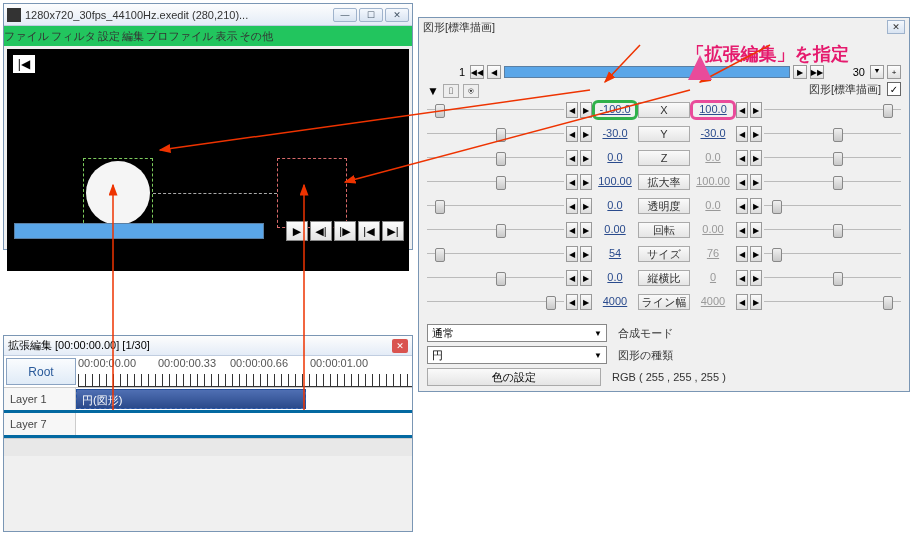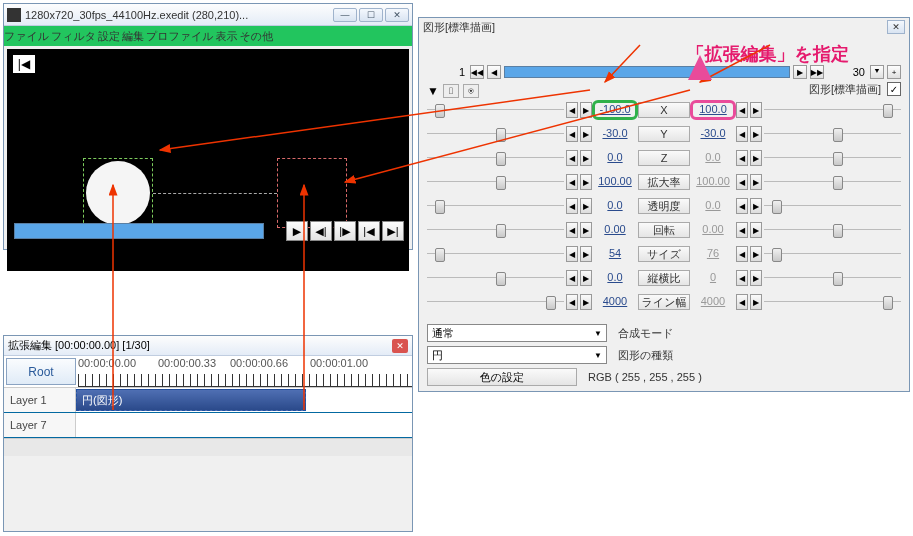--- a/index.html
+++ b/index.html
@@ -22,21 +22,21 @@
 .playbtns{position:absolute;right:8px;bottom:8px;display:flex;gap:2px}
 .pbtn{width:22px;height:20px;border:1px solid #888;background:linear-gradient(#fcfcfc,#e3e3e3);display:flex;align-items:center;justify-content:center;font-size:11px}
 .timeline-title{height:20px;background:linear-gradient(#fdfdfd,#e4ecf7);border-bottom:1px solid #c0cde0;display:flex;align-items:center;padding:0 4px}
 .tl-close{width:16px;height:14px;background:#d9534f;color:#fff;font-size:9px;display:flex;align-items:center;justify-content:center;margin-left:auto;border-radius:2px}
 .tl-body{display:flex;flex-direction:column;background:#fff}
 .tl-ruler{height:32px;display:flex;border-bottom:1px solid #ccc}
 .tl-root{width:70px;border:1px solid #8aa3c2;background:linear-gradient(#fafcfe,#e0ebf7);display:flex;align-items:center;justify-content:center;color:#2a5a9a;font-size:12px;margin:2px}
 .tl-scale{flex:1;position:relative;font-size:10px;color:#555}
 .tl-scale span{position:absolute;top:1px}
 .tl-ticks{position:absolute;left:0;right:0;bottom:0;height:13px;background:repeating-linear-gradient(90deg,#333 0,#333 1px,transparent 1px,transparent 7px);border-bottom:1px solid #333}
-.tl-row{height:25px;display:flex;border-bottom:1px solid #0369a1}
+.tl-row{height:25px;display:flex;border-bottom:3px solid #0369a1}
 .tl-lbl{width:72px;border-right:1px solid #ccc;display:flex;align-items:center;padding-left:6px;background:#f7f7f7;color:#444}
 .tl-track{flex:1;position:relative}
 .clip{position:absolute;left:0;width:230px;top:1px;bottom:1px;background:linear-gradient(#4f6fb3,#2b4a8b);border:1px dashed #2050a0;color:#fff;padding:3px 5px}
 .tl-hsb{height:18px;background:#e8e8e8;border-top:1px solid #ccc}
 
 .proppanel{left:418px;top:17px;width:492px;height:375px}
 .prop-title{height:18px;display:flex;align-items:center;padding:0 4px;color:#333}
 .pclose{width:18px;height:14px;border:1px solid #9fb3cc;background:linear-gradient(#f4f8fd,#d9e4f2);margin-left:auto;font-size:9px;display:flex;align-items:center;justify-content:center}
 .annot{position:absolute;right:60px;top:24px;color:#e51b6e;font-size:18px;font-weight:bold}
 .frameline-wrap{position:absolute;left:8px;right:8px;top:46px;height:16px;display:flex;align-items:center;gap:3px}
@@ -56,21 +56,21 @@
 .stepbtn{width:12px;height:16px;border:1px solid #999;background:linear-gradient(#fafafa,#ddd);font-size:8px;display:flex;align-items:center;justify-content:center}
 .valbox{width:42px;height:16px;text-align:center;text-decoration:underline;color:#2a4b8d;font-size:11px;line-height:15px}
 .valbox.dis{color:#999}
 .lblbox{width:52px;height:16px;border:1px solid #aaa;background:linear-gradient(#fafafa,#e5e5e5);display:flex;align-items:center;justify-content:center;font-size:11px;color:#333}
 .hl-green{outline:3px solid #2fb14a;outline-offset:-1px;border-radius:4px}
 .hl-pink{outline:3px solid #e94b9a;outline-offset:-1px;border-radius:4px}
 .dropdowns{position:absolute;left:8px;top:306px;right:8px}
 .sel{width:180px;height:18px;border:1px solid #888;background:#fff;display:inline-flex;align-items:center;justify-content:space-between;padding:0 4px;margin-bottom:4px}
 .sel .ar{font-size:8px}
 .ddlbl{display:inline-block;margin-left:8px;color:#333}
-.colorset{width:150px;height:18px;border:1px solid #aaa;background:linear-gradient(#fafafa,#e5e5e5);display:inline-flex;align-items:center;justify-content:center}
+.colorset{width:174px;height:18px;border:1px solid #aaa;background:linear-gradient(#fafafa,#e5e5e5);display:inline-flex;align-items:center;justify-content:center}
 
 .arrow-svg{position:absolute;left:0;top:0;pointer-events:none}
 </style>
 </head>
 <body>
 
 <div class="win" style="left:3px;top:3px;width:410px;height:247px">
   <div class="titlebar">
     <span class="ico"></span>
     <span class="ttl">1280x720_30fps_44100Hz.exedit (280,210)...</span>

